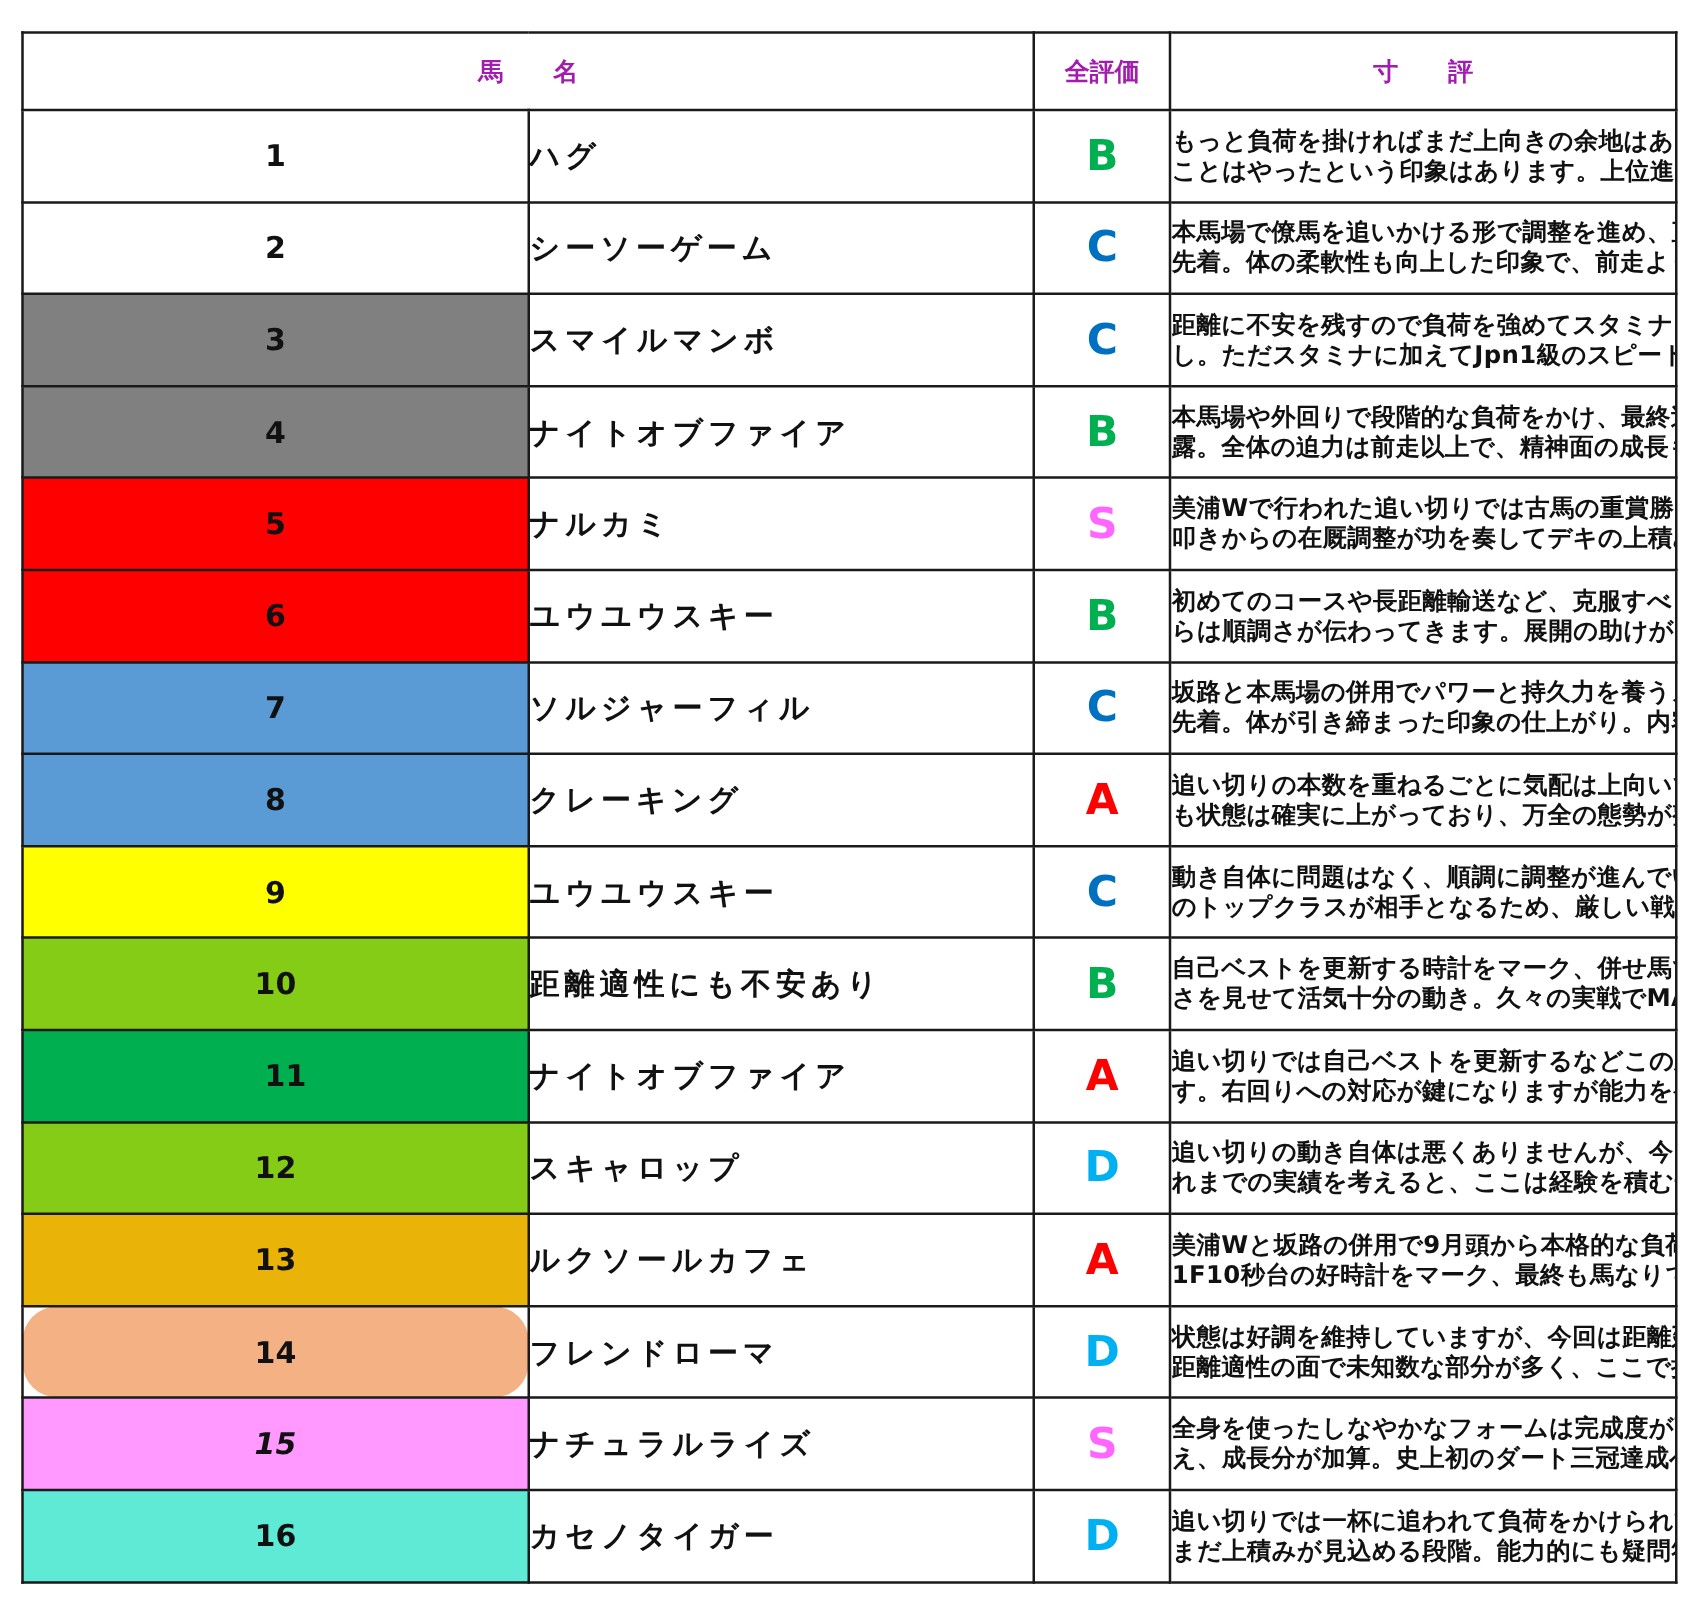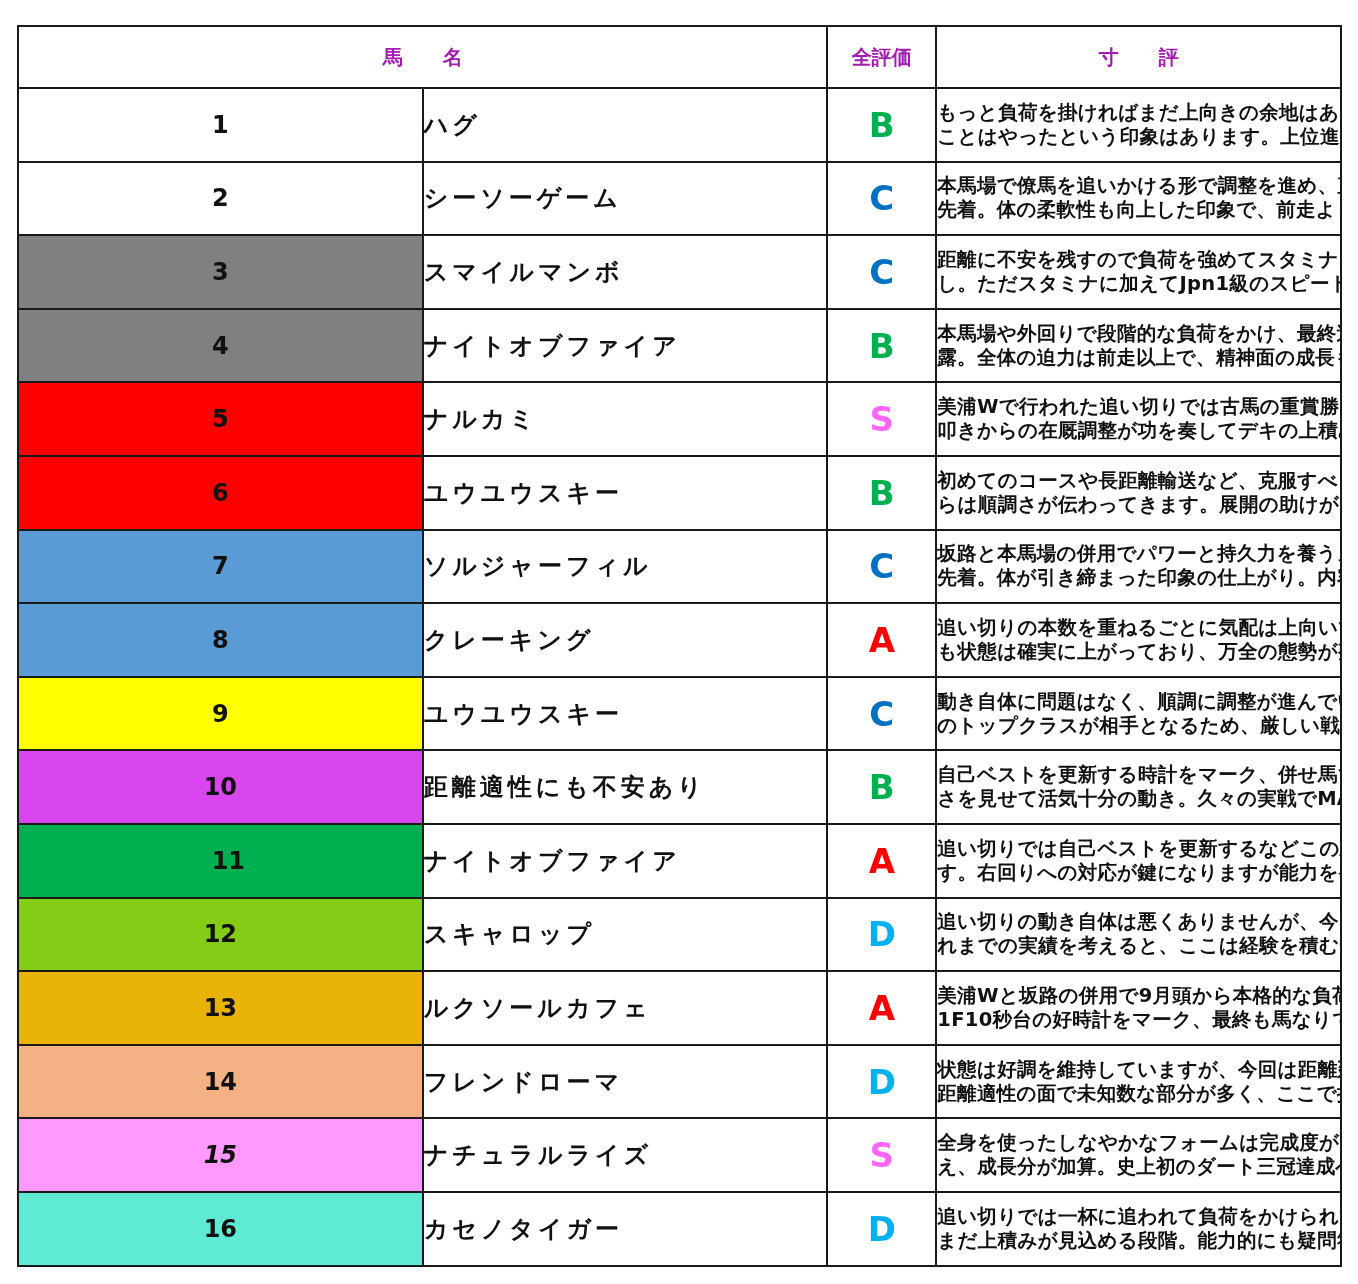--- a/index.html
+++ b/index.html
@@ -113,21 +113,21 @@
     <td class="num" style="background: rgb(255, 255, 0);">9</td>
     <td class="name">ユウユウスキー</td>
     <td class="grade" style="color: rgb(0, 112, 192);">C</td>
     <td class="comment">
       <span>動き自体に問題はなく、順調に調整が進んでいることがうかがえます。今回はJRA</span>
       <span>のトップクラスが相手となるため、厳しい戦いは避けられないでしょう。</span>
     </td>
   </tr>
 
   <tr class="row">
-    <td class="num" style="background: #d946ef;">10</td>
+    <td class="num" style="background: #84cc16;">10</td>
     <td class="name">距離適性にも不安あり</td>
     <td class="grade" style="color: rgb(0, 176, 80);">B</td>
     <td class="comment">
       <span>自己ベストを更新する時計をマーク、併せ馬では僚馬を置き去りにする反応の良</span>
       <span>さを見せて活気十分の動き。久々の実戦でMAX能力を発揮できれば侮れない</span>
     </td>
   </tr>
 
   <tr class="row">
     <td class="num" style="background: rgb(0, 176, 80); padding-left: 16px;">11</td>
@@ -153,21 +153,21 @@
     <td class="num" style="background: #eab308;">13</td>
     <td class="name">ルクソールカフェ</td>
     <td class="grade" style="color: rgb(255, 0, 0);">A</td>
     <td class="comment">
       <span>美浦Wと坂路の併用で9月頭から本格的な負荷をかけて入念に乗り込み。1週前は</span>
       <span>1F10秒台の好時計をマーク、最終も馬なりで推進力抜群のフットワークを披露</span>
     </td>
   </tr>
 
   <tr class="row">
-    <td class="num" style="background: rgb(244, 177, 131);">14</td>
+    <td class="num" style="background: rgb(244, 177, 131); border-radius: 28px;">14</td>
     <td class="name">フレンドローマ</td>
     <td class="grade" style="color: rgb(0, 176, 240);">D</td>
     <td class="comment">
       <span>状態は好調を維持していますが、今回は距離延長が大きな課題となります。</span>
       <span>距離適性の面で未知数な部分が多く、ここで推す材料は少ないです。</span>
     </td>
   </tr>
 
   <tr class="row">
     <td class="num" style="background: rgb(255, 153, 255); font-style: italic;">15</td>

